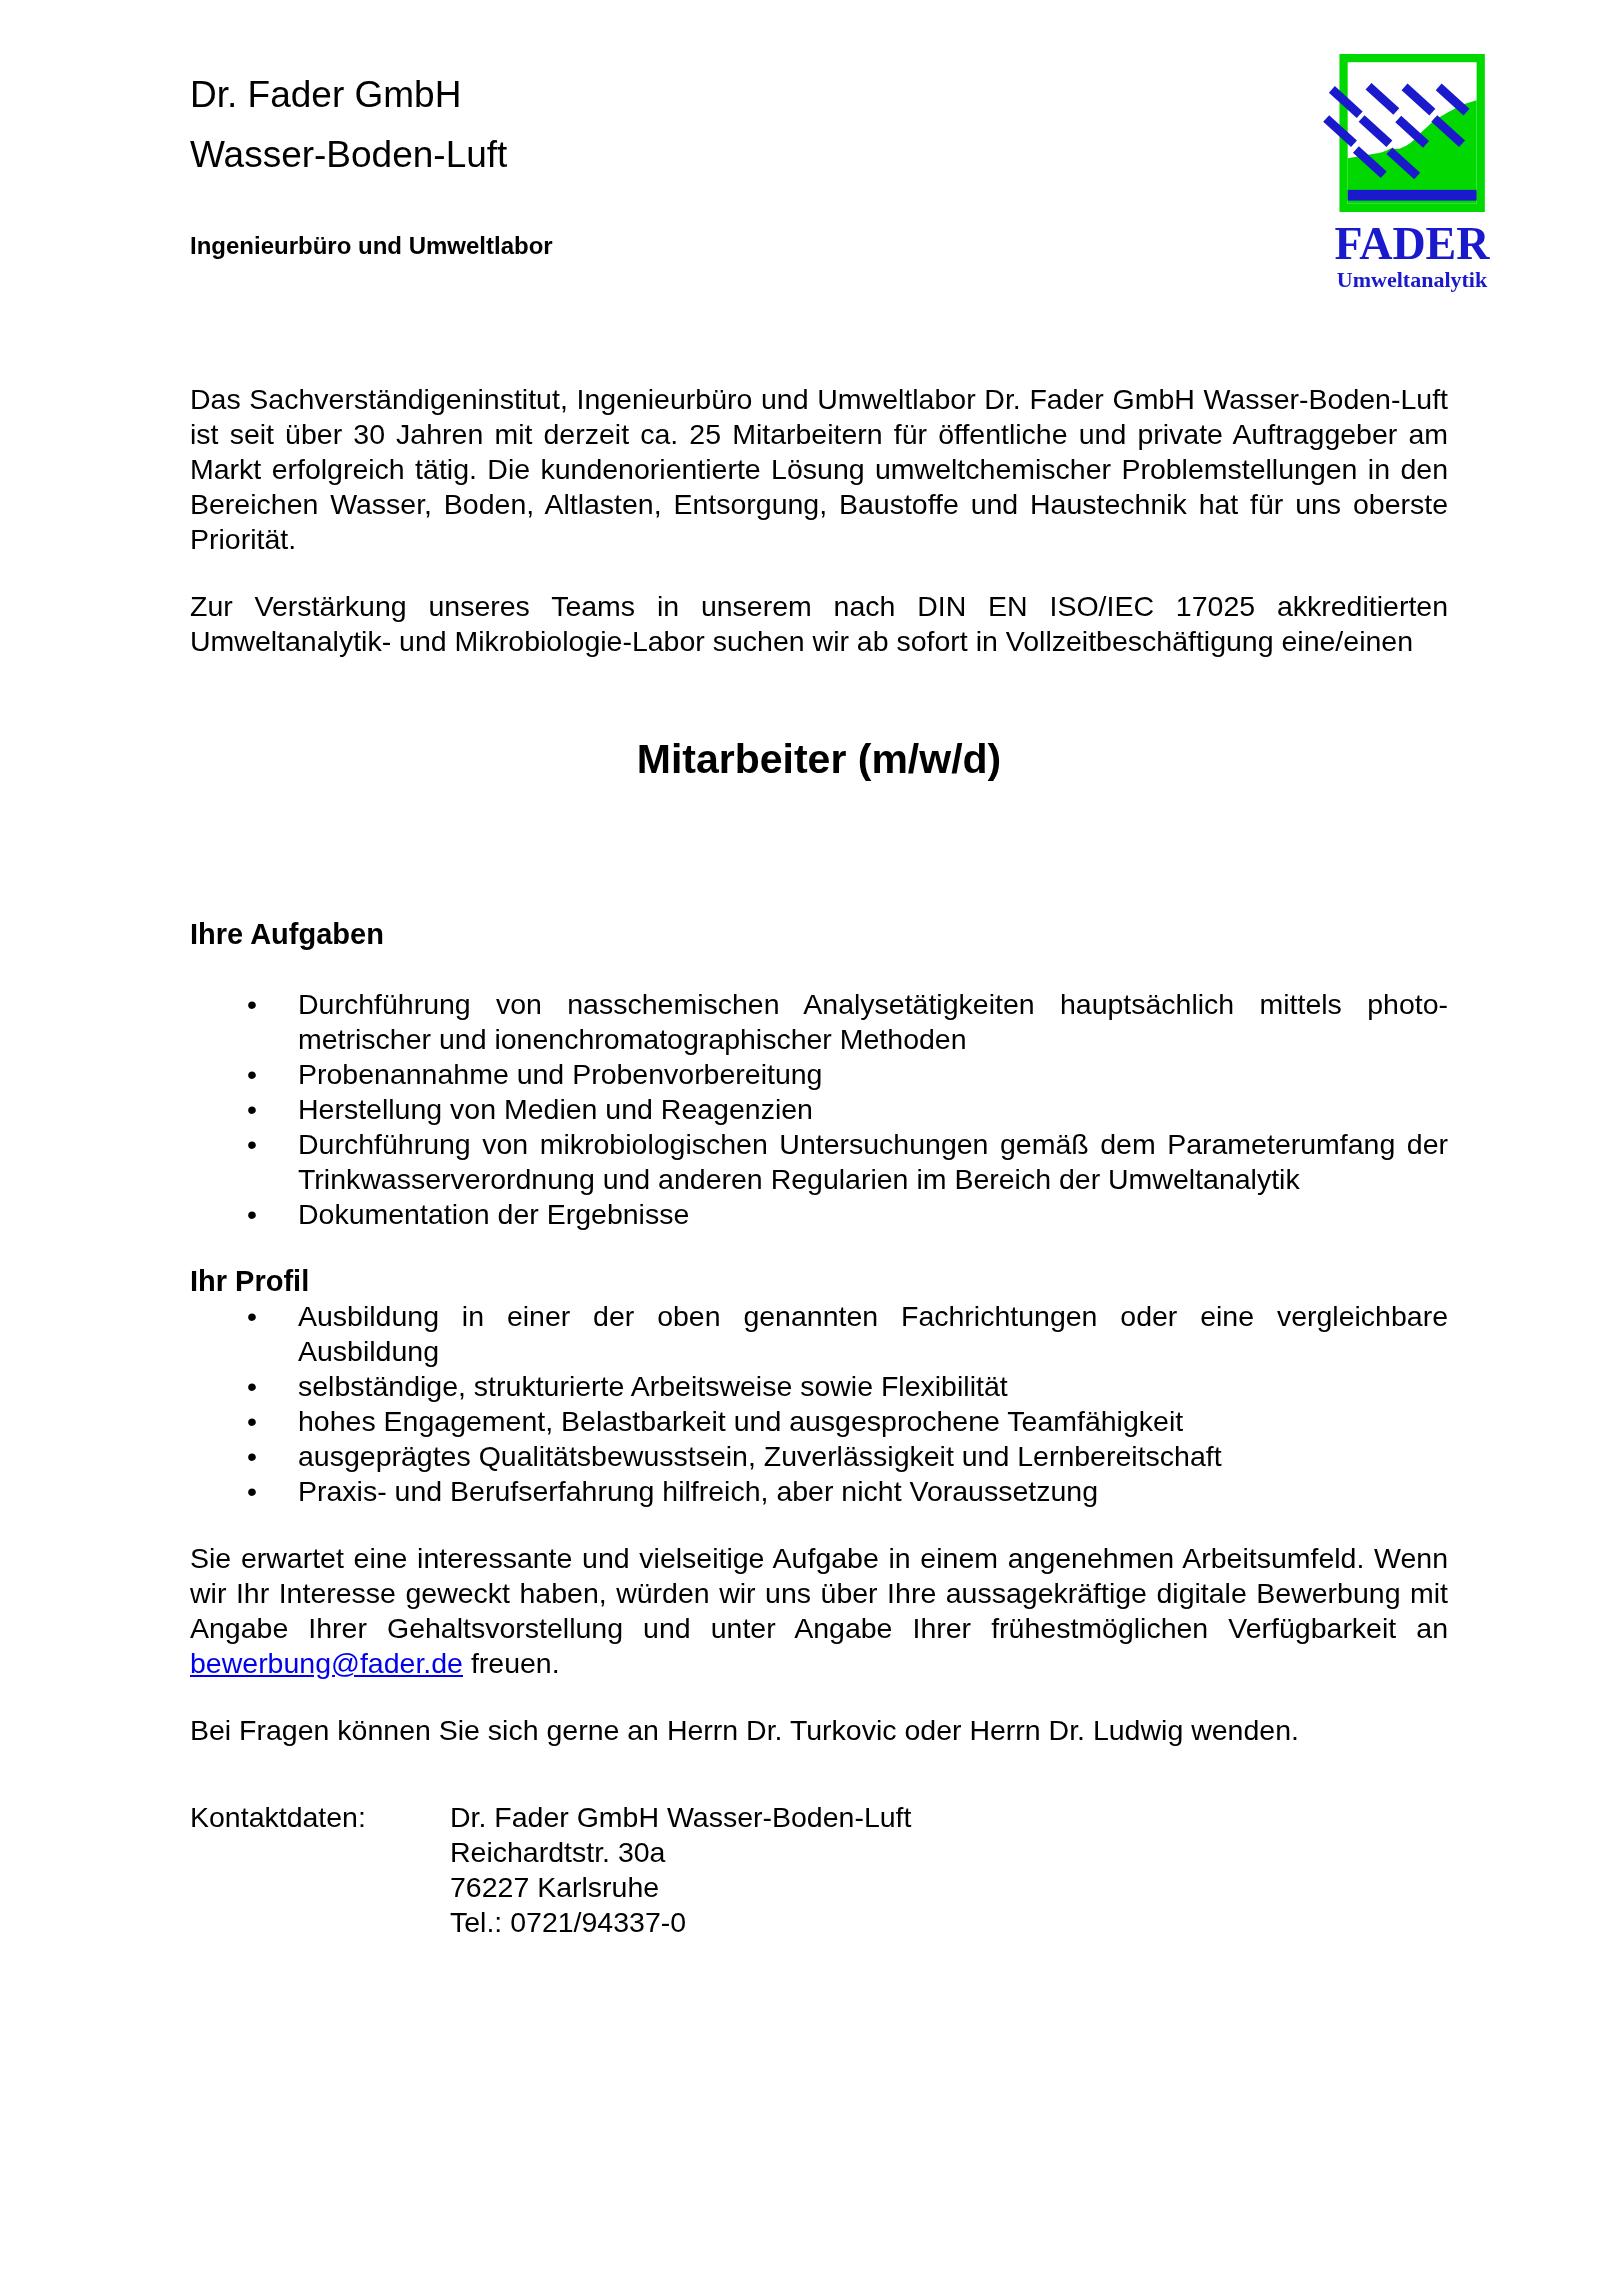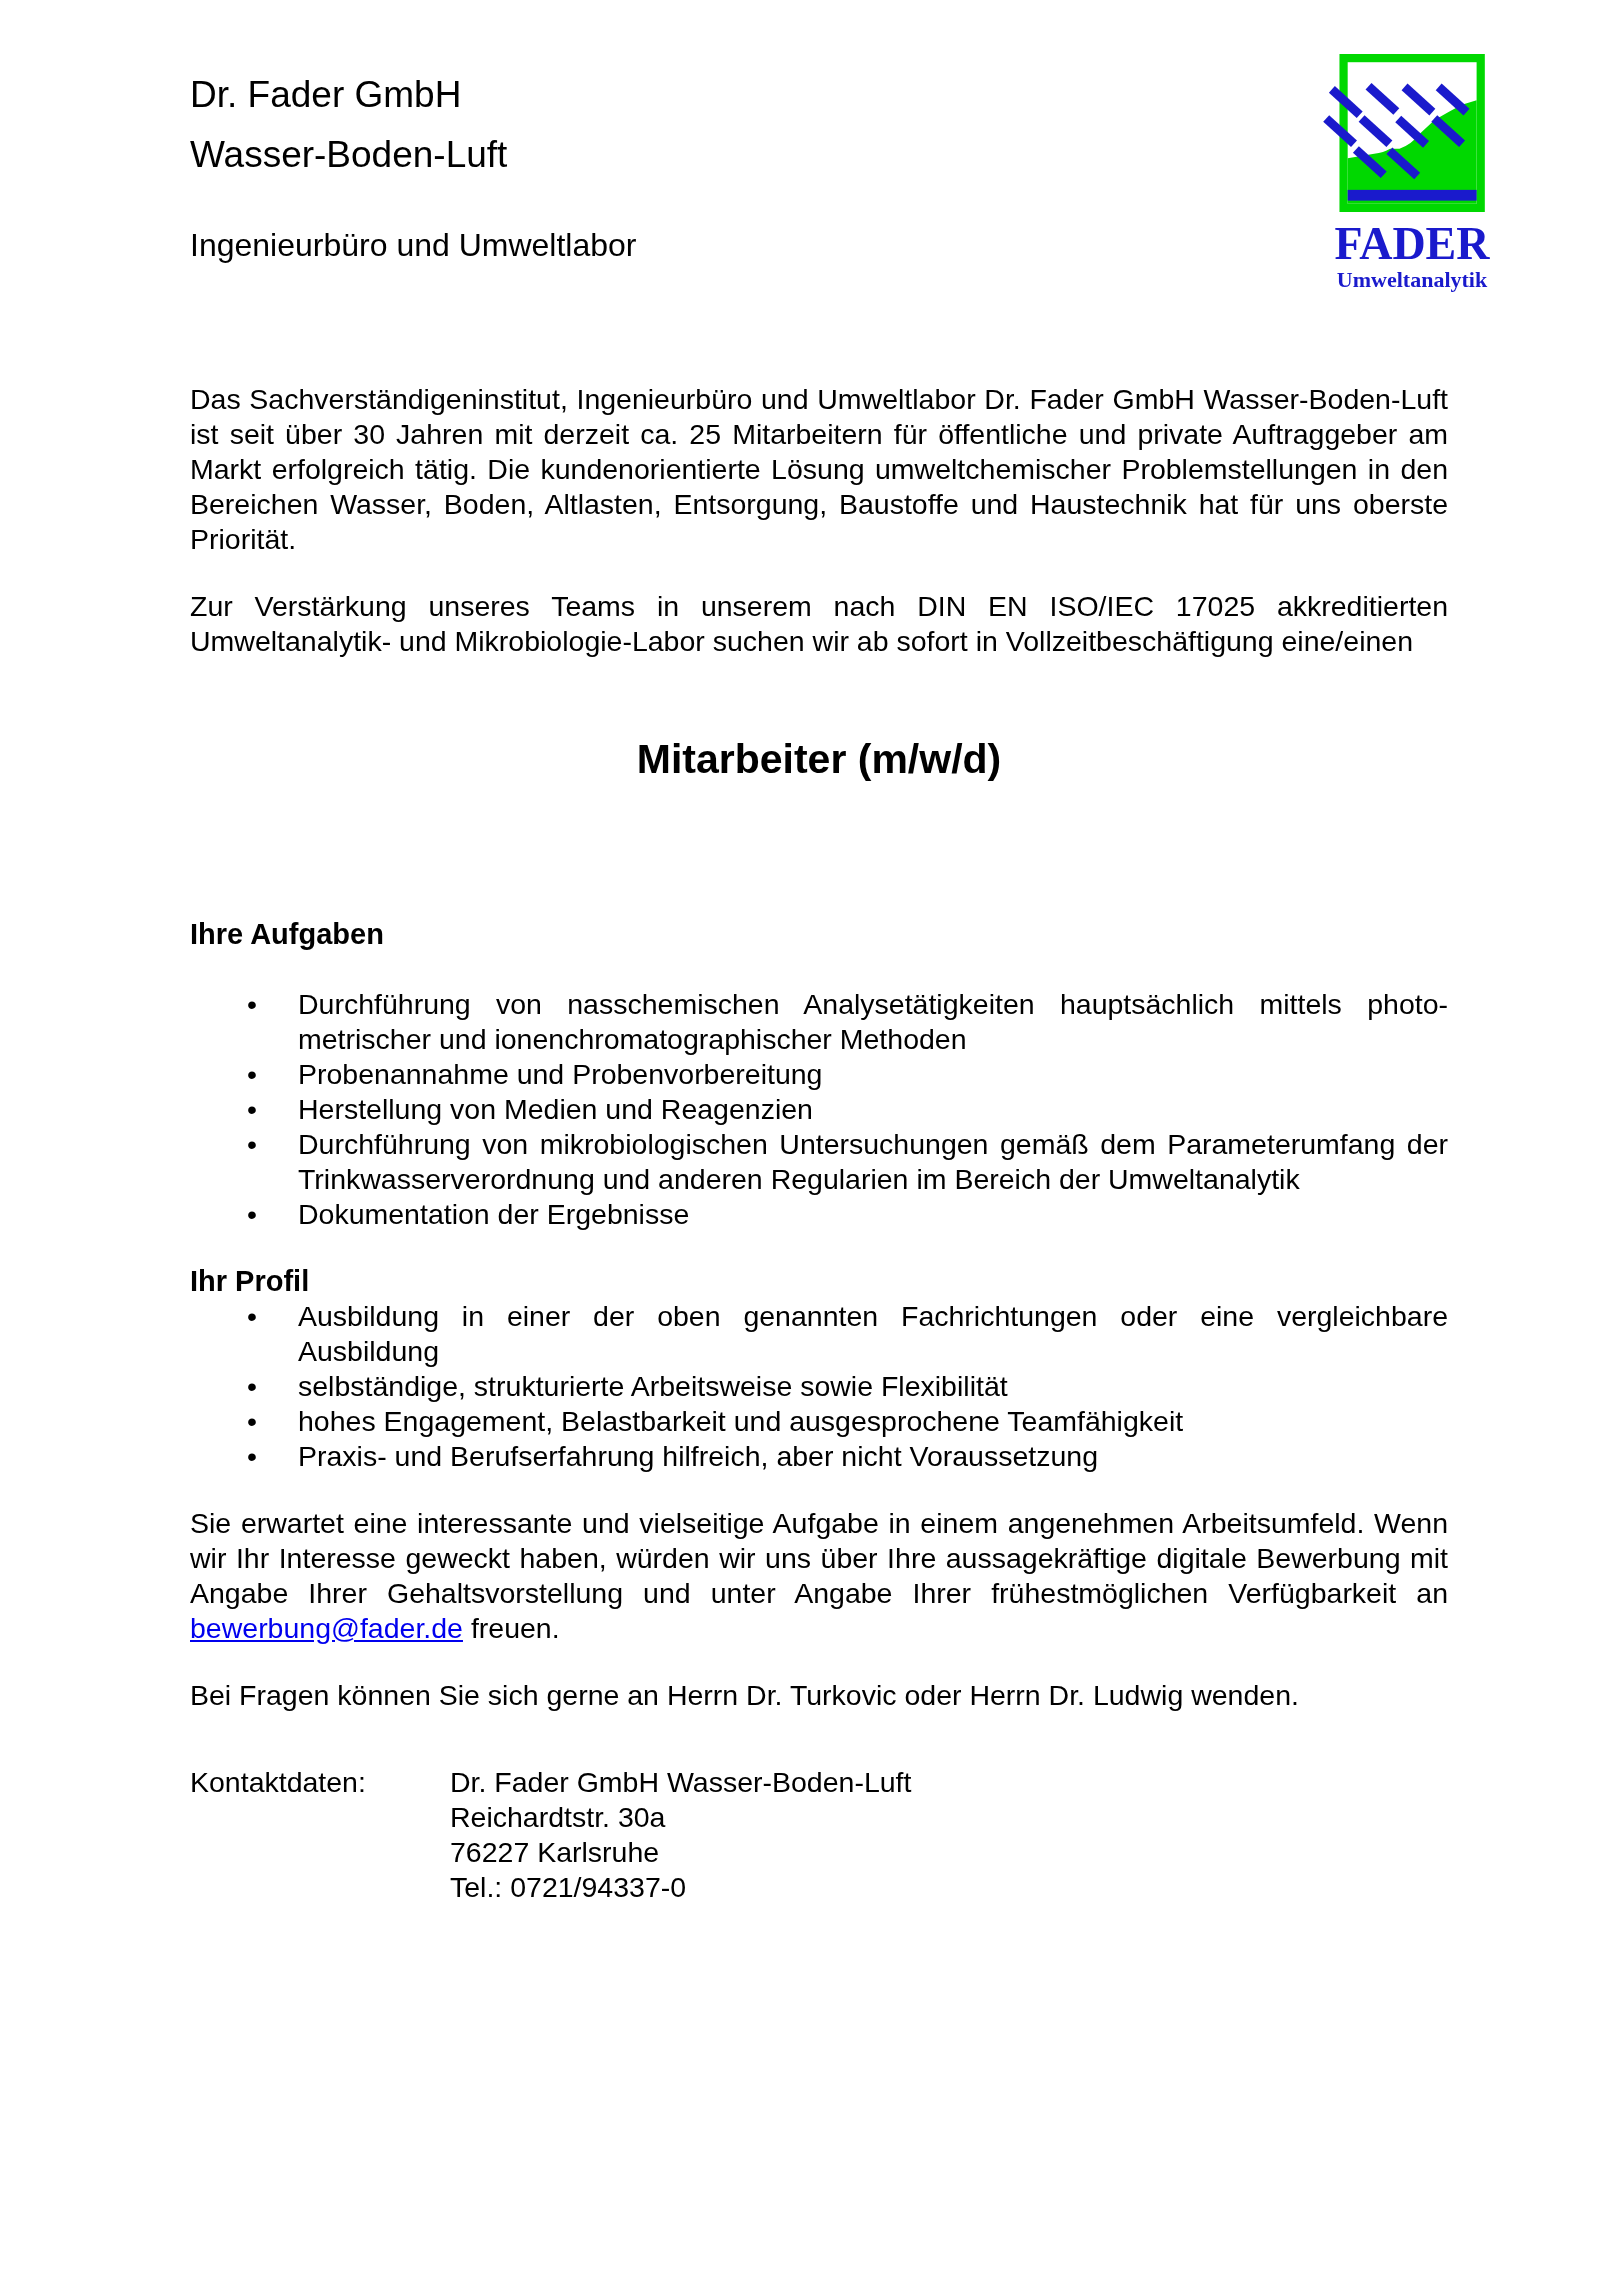--- a/index.html
+++ b/index.html
@@ -11,21 +11,21 @@
     font-family:"Liberation Sans", sans-serif;
     font-size:28.5px;line-height:35px;
     overflow:hidden;
   }
   .content{position:relative;width:1622px;box-sizing:border-box;padding:0 174px 0 190px;}
 
   
   .header{position:relative;padding-top:75px;}
   .company-line{font-size:37px;line-height:39px;}
   .company-line.first{margin-bottom:21px;}
-  .subtitle{font-size:32px;line-height:33px;margin-top:55px;}
+  .subtitle{font-size:24px;line-height:33px;margin-top:55px;font-weight:bold;}
 
   
   .logo{position:absolute;top:54px;left:1124px;width:171px;}
   .logo svg{display:block;}
   .logo-text{margin-left:25px;width:146px;display:flex;flex-direction:column;align-items:center;}
   .logo-wordmark{
     font-family:"Liberation Serif", serif;font-weight:bold;
     font-size:46px;line-height:47px;margin-top:7.6px;
     color:var(--accent-blue,#1a1acc);white-space:nowrap;
   }
@@ -113,20 +113,21 @@
         <li>Herstellung von Medien und Reagenzien</li>
         <li>Durchführung von mikrobiologischen Untersuchungen gemäß dem Parameterumfang der Trinkwasserverordnung und anderen Regularien im Bereich der Umweltanalytik</li>
         <li>Dokumentation der Ergebnisse</li>
       </ul>
 
     <h2 class="section-heading profile">Ihr Profil</h2>
     <ul class="bullets tight">
         <li>Ausbildung in einer der oben genannten Fachrichtungen oder eine vergleichbare Ausbildung</li>
         <li>selbständige, strukturierte Arbeitsweise sowie Flexibilität</li>
         <li>hohes Engagement, Belastbarkeit und ausgesprochene Teamfähigkeit</li>
+        <li>ausgeprägtes Qualitätsbewusstsein, Zuverlässigkeit und Lernbereitschaft</li>
         <li>Praxis- und Berufserfahrung hilfreich, aber nicht Voraussetzung</li>
       </ul>
 
     <p class="closing"><span>Sie erwartet eine interessante und vielseitige Aufgabe in einem angenehmen Arbeitsumfeld. Wenn wir Ihr Interesse geweckt haben, würden wir uns über Ihre aussagekräftige digitale Bewerbung mit Angabe Ihrer Gehaltsvorstellung und unter Angabe Ihrer frühestmöglichen Verfügbarkeit an </span><a class="email-link">bewerbung@fader.de</a><span> freuen.</span></p>
 
     <p class="note">Bei Fragen können Sie sich gerne an Herrn Dr. Turkovic oder Herrn Dr. Ludwig wenden.</p>
 
     <div class="contact">
       <div class="contact-label">Kontaktdaten:</div>
       <div class="contact-lines">

